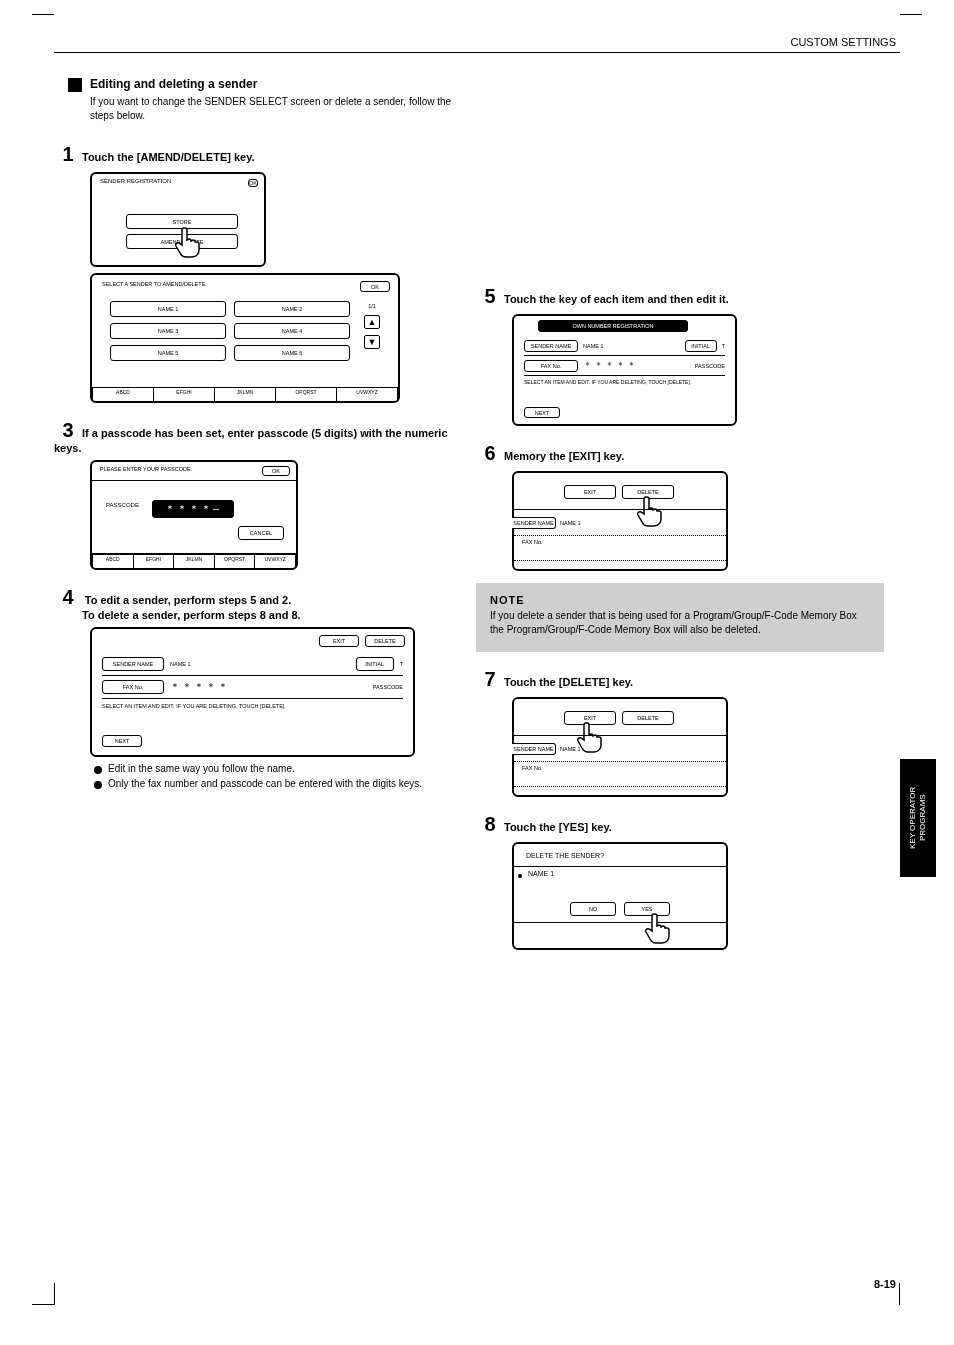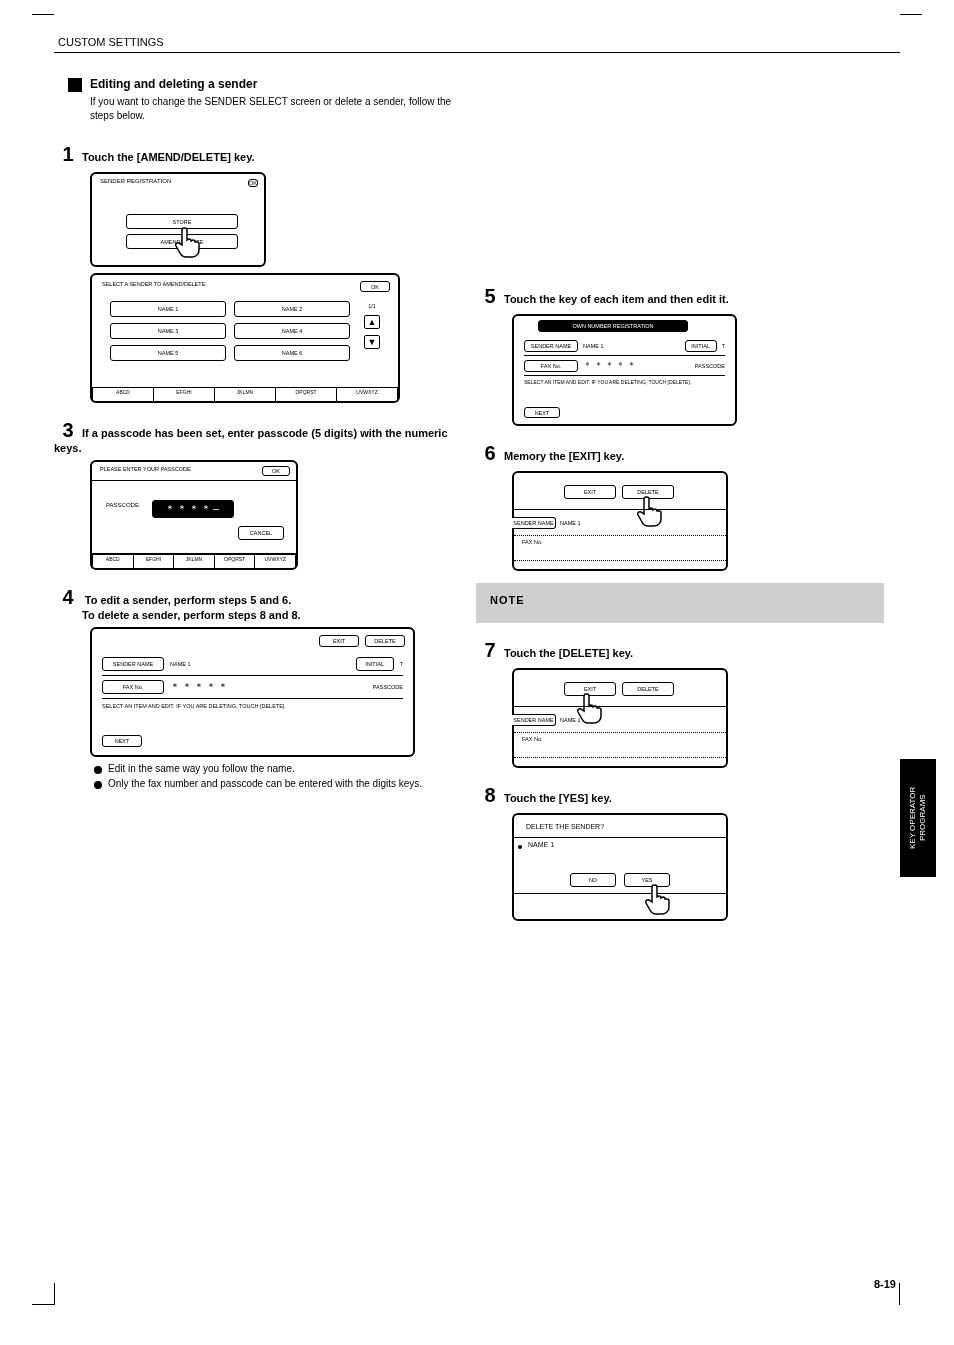--- a/index.html
+++ b/index.html
@@ -25,20 +25,21 @@
     position:absolute;
     top:14px; left:54px;
     width:846px;
     height:1270px;
   }
   .header-bar {
     border-bottom:1px solid #000;
     font-size:11px;
     padding:22px 4px 4px 4px;
     display:flex;
+    justify-content:flex-end;
   }
   .cols { display:flex; gap:14px; margin-top:16px; }
   .col { width:408px; position:relative; }
 
   .sec-title { display:flex; align-items:flex-start; gap:8px; margin:8px 0 4px 14px; }
   .sq { width:14px; height:14px; background:#000; flex:0 0 14px; margin-top:1px; }
   .sec-title b { font-size:12px; font-weight:bold; }
   .para { font-size:10px; line-height:1.4; margin:4px 0 4px 36px; }
 
   .step { margin:16px 0 6px 0; }
@@ -212,21 +213,21 @@
           <div class="tab first">ABCD</div>
           <div class="tab">EFGHI</div>
           <div class="tab">JKLMN</div>
           <div class="tab">OPQRST</div>
           <div class="tab">UVWXYZ</div>
         </div>
       </div>
 
       <div class="step">
         <span class="num">4</span>
-        <span class="txt">To edit a sender, perform steps 5 and 6.</span><br>
+        <span class="txt">To edit a sender, perform steps 5 and 2.</span><br>
         <span style="margin-left:28px;" class="txt">To delete a sender, perform steps 8 and 8.</span>
       </div>
       <div class="panel wide" style="height:130px;">
         <div style="position:absolute; top:6px; right:8px; display:flex; gap:6px;">
           <div class="pbtn" style="width:40px;height:12px;">
               <span class="mini">EXIT</span>
             </div>
           <div class="pbtn" style="width:40px;height:12px;">
               <span class="mini">DELETE</span>
             </div>
@@ -328,20 +329,21 @@
             </div>
           <span class="mini">NAME 1</span>
         </div>
         <div style="position:absolute; top:62px; left:0; right:0; border-top:1px dotted #000;"></div>
         <div style="position:absolute; top:66px; left:8px;" class="mini">FAX No.</div>
         <div style="position:absolute; bottom:8px; left:0; right:0; border-top:1px dotted #000;"></div>
       </div>
 
       <div class="note-box">
         <div class="ntitle">NOTE</div>
+        <div>If you delete a sender that is being used for a Program/Group/F-Code Memory Box the Program/Group/F-Code Memory Box will also be deleted.</div>
       </div>
 
       <div class="step"><span class="num">7</span><span class="txt">Touch the [DELETE] key.</span></div>
       <div class="panel" style="width:216px; height:100px; margin-left:36px;">
         <div style="position:absolute; top:12px; left:50px; display:flex; gap:6px;">
           <div class="pbtn" style="width:52px;height:14px;">
               <span class="mini">EXIT</span>
             </div>
           <div class="pbtn" style="width:52px;height:14px;">
               <span class="mini">DELETE</span>

